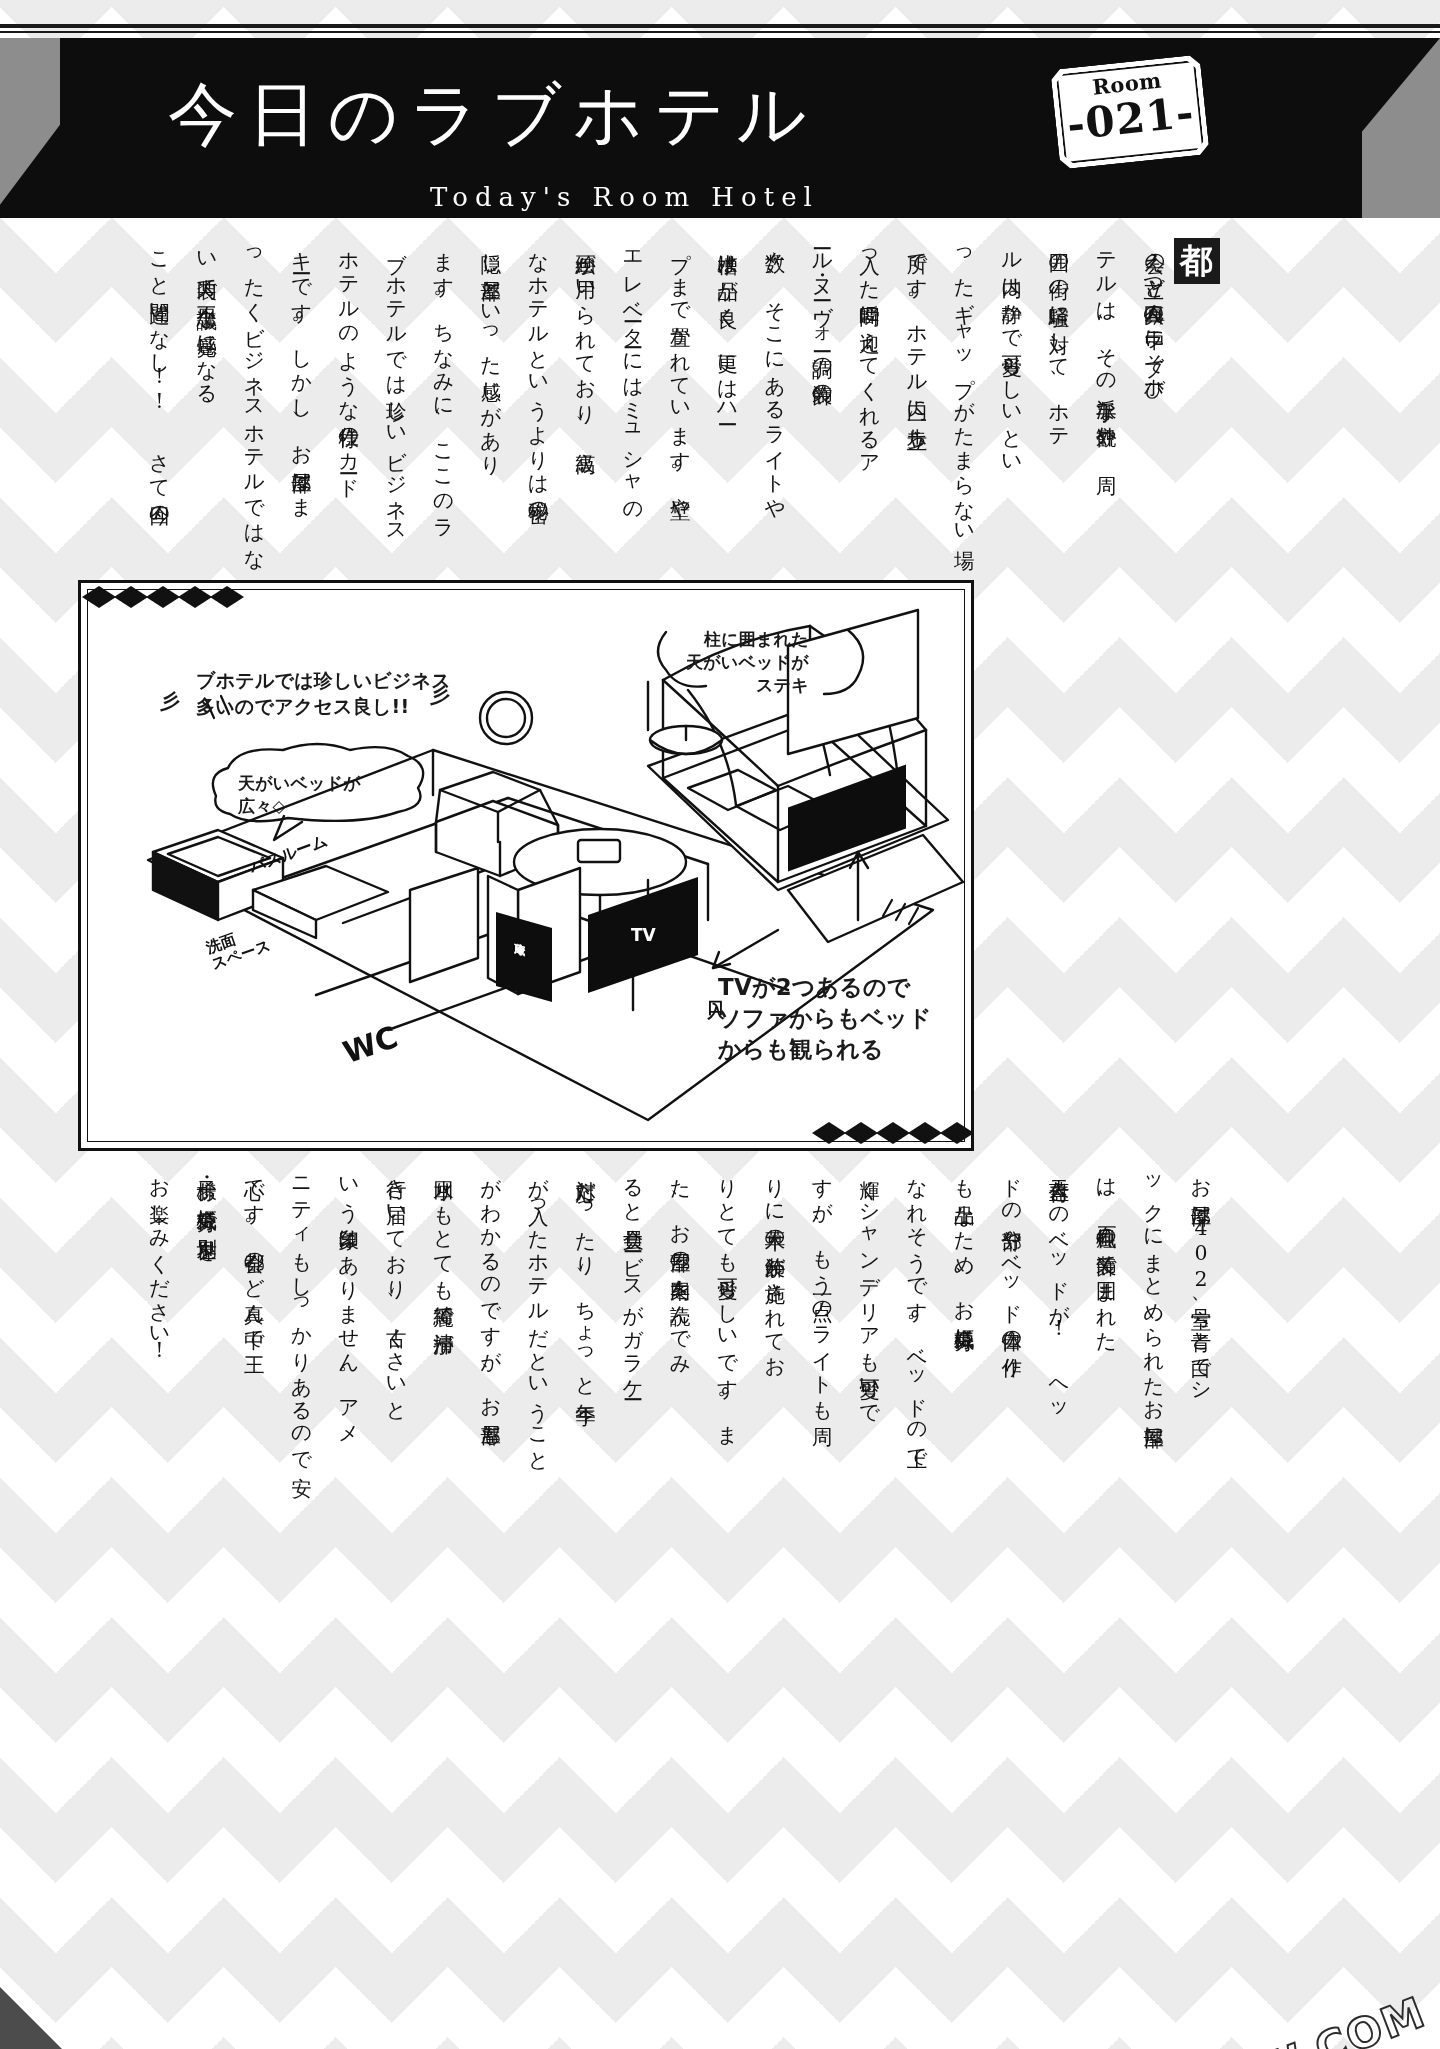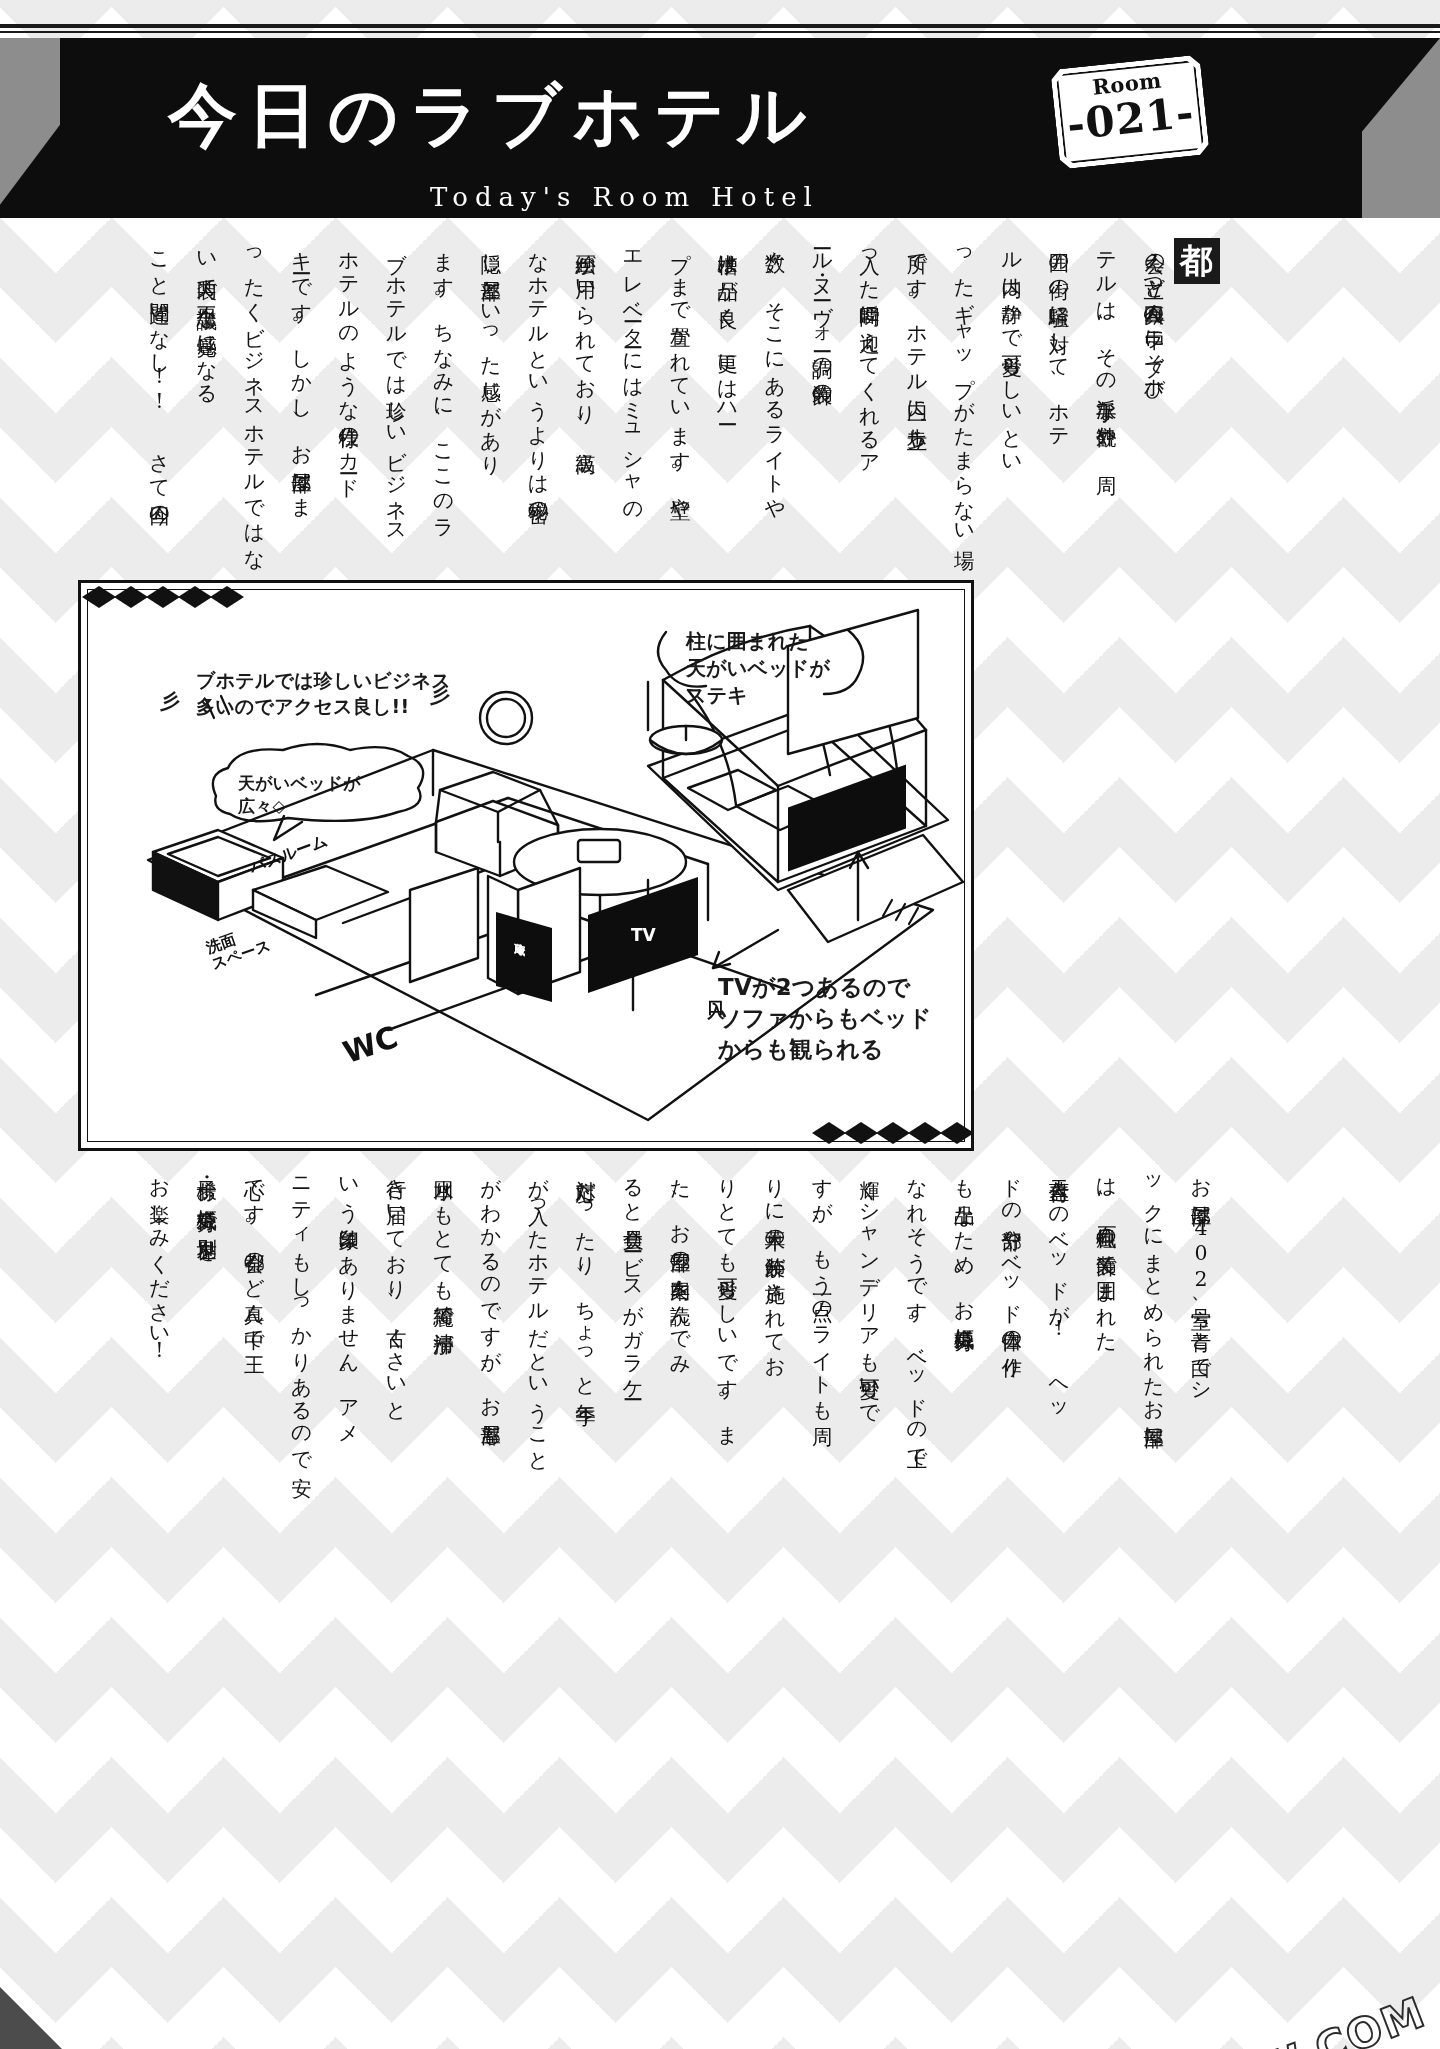--- a/index.html
+++ b/index.html
@@ -48,21 +48,21 @@
   }
   .mh-wedge-d{
     position:absolute;right:78px;top:0;width:0;height:0;
     border-bottom:180px solid #0d0d0d;border-left:120px solid transparent;
   }
   .mh-inner{position:absolute;left:0;top:0;width:1440px;height:180px;}
   .mh-title{
     position:absolute;left:168px;top:42px;
     color:#ffffff;font-size:69px;letter-spacing:11px;
     font-family:"DejaVu Serif","Liberation Serif",serif;
-    font-weight:700;white-space:nowrap;line-height:1;
+    font-weight:400;white-space:nowrap;line-height:1;
   }
   .mh-sub{
     position:absolute;left:430px;top:144px;
     color:#ffffff;font-size:26px;letter-spacing:7px;white-space:nowrap;
     font-family:"DejaVu Serif","Liberation Serif",serif;
   }
 
   
   .room-badge{
     position:absolute;left:1055px;top:62px;width:150px;height:100px;
@@ -318,21 +318,21 @@
     <div class="plan-lbl" style="left:120px;top:340px;transform:rotate(-19deg);font-size:15px;">洗面
 スペース</div>
     <div class="plan-lbl" style="left:255px;top:438px;font-size:30px;transform:rotate(-19deg);">WC</div>
     <div class="plan-lbl" style="left:618px;top:398px;writing-mode:vertical-rl;font-size:17px;">入口</div>
     <div class="plan-lbl" style="left:424px;top:344px;color:#fff;font-size:11px;writing-mode:vertical-rl;transform:skewY(16deg);">冷蔵庫</div>
 
     <div class="hw" style="left:108px;top:78px;font-size:19px;">ブホテルでは珍しいビジネス
 多いのでアクセス良し!!</div>
     <div class="hw" style="left:150px;top:182px;font-size:17px;">天がいベッドが
 広々◇</div>
-    <div class="hw" style="left:598px;top:38px;font-size:20px;text-align:left;">柱に囲まれた
+    <div class="hw" style="left:598px;top:38px;font-size:17px;text-align:right;">柱に囲まれた
 天がいベッドが
 ステキ</div>
     <div class="hw" style="left:630px;top:382px;font-size:23px;">TVが2つあるので
 ソファからもベッド
 からも観られる</div>
     <div class="hw" style="left:72px;top:98px;font-size:20px;">彡</div>
     <div class="hw" style="left:342px;top:92px;font-size:20px;">彡</div>
   </div>
 </div>
 

